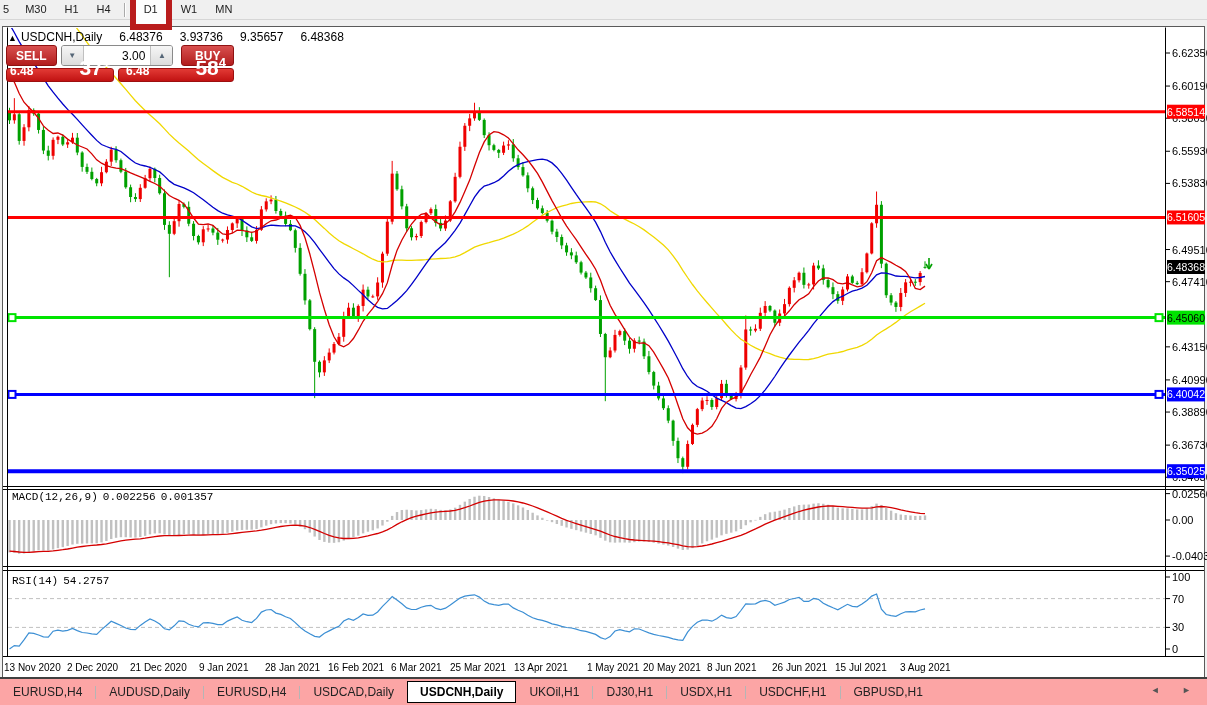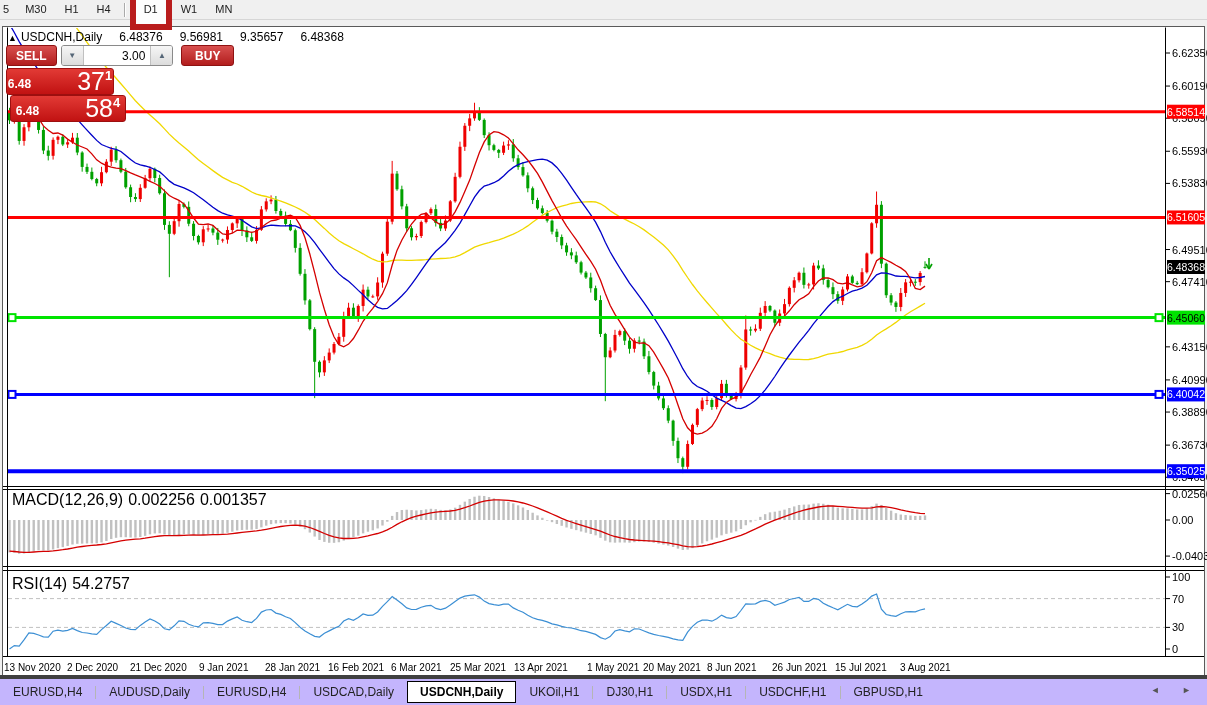--- a/index.html
+++ b/index.html
@@ -10,48 +10,48 @@
   .tf-btn{font-size:11px;color:#222;padding:7px 8px;height:15px;line-height:15px;
     background:transparent;border:1px solid transparent;cursor:default;}
   .tf-btn.first{padding:1px 6px 1px 2px;}
   .tf-btn.active{background:#fdfdfd;border:6px solid #b91c1c;}
   .tf-sep{width:0;height:14px;border-left:1px solid #aaa;border-right:1px solid #fff;margin:0 4px;}
   
   svg{position:absolute;left:0;top:0;}
   .chart-title{position:absolute;left:8px;top:30px;font-size:12px;color:#000;z-index:4;white-space:nowrap;}
   .chart-title .tri{font-size:9px;margin-right:4px;}
   .chart-title span.num{margin-left:17px;}
-  .ind-label{position:absolute;font-size:16px;color:#000;z-index:4;white-space:nowrap;}
+  .ind-label{position:absolute;font-size:11px;color:#000;z-index:4;white-space:nowrap;font-family:Liberation Mono, monospace;}
   .ind-label span{margin-right:5px;}
   
   .ocp{position:absolute;left:6px;top:45px;width:228px;z-index:6;}
   .ocp-row{display:flex;align-items:stretch;height:21px;}
   .ocp-btn{background:linear-gradient(#d8504f,#b21d1d);border:1px solid #8f1212;border-radius:3px;
     color:#fff;font-size:12px;font-weight:bold;display:flex;align-items:center;justify-content:center;}
   .ocp-sell{width:50px;}
   .ocp-buy{width:52px;margin-left:8px;}
   .spinner{display:flex;margin-left:4px;width:114px;border:1px solid #8a8a8a;border-radius:3px;
     background:#fff;overflow:hidden;}
   .spin-btn{width:21px;background:linear-gradient(#f6f6f6,#dcdcdc);display:flex;align-items:center;
     justify-content:center;font-size:8px;color:#567;}
   .spin-btn.left{border-right:1px solid #c0c0c0;}
   .spin-btn.right{border-left:1px solid #c0c0c0;}
   .spin-val{flex:1;font-size:12px;color:#000;display:flex;align-items:center;justify-content:flex-end;
     padding-right:5px;background:#fff;}
-  .ocp-prices{display:flex;margin-top:2px;height:24px;flex-direction:column;}
+  .ocp-prices{display:flex;margin-top:2px;height:14px;}
   .price-box{background:linear-gradient(#e23a35,#c11212);border:1px solid #9d0f0f;border-radius:3px;
     color:#fff;display:flex;align-items:flex-end;justify-content:center;padding-bottom:1px;}
   .price-box.sell{width:106px;}
   .price-box.buy{width:114px;margin-left:4px;}
   .pb-prefix{font-size:12px;font-weight:bold;margin-right:2px;line-height:17px;}
-  .pb-big{font-size:25px;font-weight:normal;line-height:24px;margin-left:44px;}
+  .pb-big{font-size:21px;font-weight:bold;line-height:24px;margin-left:44px;}
   .pb-sup{font-size:13px;font-weight:bold;position:relative;top:-10px;}
   
-  .tabbar{position:absolute;left:0;bottom:0;width:1207px;height:26px;background:#c4b5fd;
-    border-top:4px solid #404040;display:flex;align-items:center;z-index:5;}
+  .tabbar{position:absolute;left:0;bottom:0;width:1207px;height:26px;background:#fca5a5;
+    border-top:2px solid #404040;display:flex;align-items:center;z-index:5;}
   .tab{font-size:12px;color:#222;padding:3px 13px;height:16px;line-height:16px;white-space:nowrap;}
   .tab.active{background:#fff;border:1px solid #000;font-weight:bold;color:#000;padding:2px 12px;}
   .tab-sep{width:0;height:13px;border-left:1px solid #b5b5b5;}
   .tab-arrows{position:absolute;right:6px;top:6px;font-size:9px;color:#555;letter-spacing:10px;}
 </style>
 </head>
 <body>
 
 <div class="toolbar" id="toolbar">
     <div class="tf-btn first">5</div>
@@ -741,21 +741,21 @@
     <text font-family="&quot;Liberation Sans&quot;,sans-serif" font-size="10px" fill="#000" x="514" y="671">13 Apr 2021</text>
     <text font-family="&quot;Liberation Sans&quot;,sans-serif" font-size="10px" fill="#000" x="587" y="671">1 May 2021</text>
     <text font-family="&quot;Liberation Sans&quot;,sans-serif" font-size="10px" fill="#000" x="643" y="671">20 May 2021</text>
     <text font-family="&quot;Liberation Sans&quot;,sans-serif" font-size="10px" fill="#000" x="707" y="671">8 Jun 2021</text>
     <text font-family="&quot;Liberation Sans&quot;,sans-serif" font-size="10px" fill="#000" x="772" y="671">26 Jun 2021</text>
     <text font-family="&quot;Liberation Sans&quot;,sans-serif" font-size="10px" fill="#000" x="835" y="671">15 Jul 2021</text>
     <text font-family="&quot;Liberation Sans&quot;,sans-serif" font-size="10px" fill="#000" x="900" y="671">3 Aug 2021</text>
   </svg>
 
 <div class="chart-title">
-  <span class="tri">▲</span><span>USDCNH,Daily</span><span class="num">6.48376</span><span class="num">9.56981</span><span class="num">9.35657</span><span class="num">6.48368</span>
+  <span class="tri">▲</span><span>USDCNH,Daily</span><span class="num">6.48376</span><span class="num">3.93736</span><span class="num">9.35657</span><span class="num">6.48368</span>
 </div>
 
 <div class="ocp">
   <div class="ocp-row">
     <div class="ocp-btn ocp-sell">SELL</div>
     <div class="spinner">
       <div class="spin-btn left">
           <span>▼</span>
         </div>
       <div class="spin-val">3.00</div>

